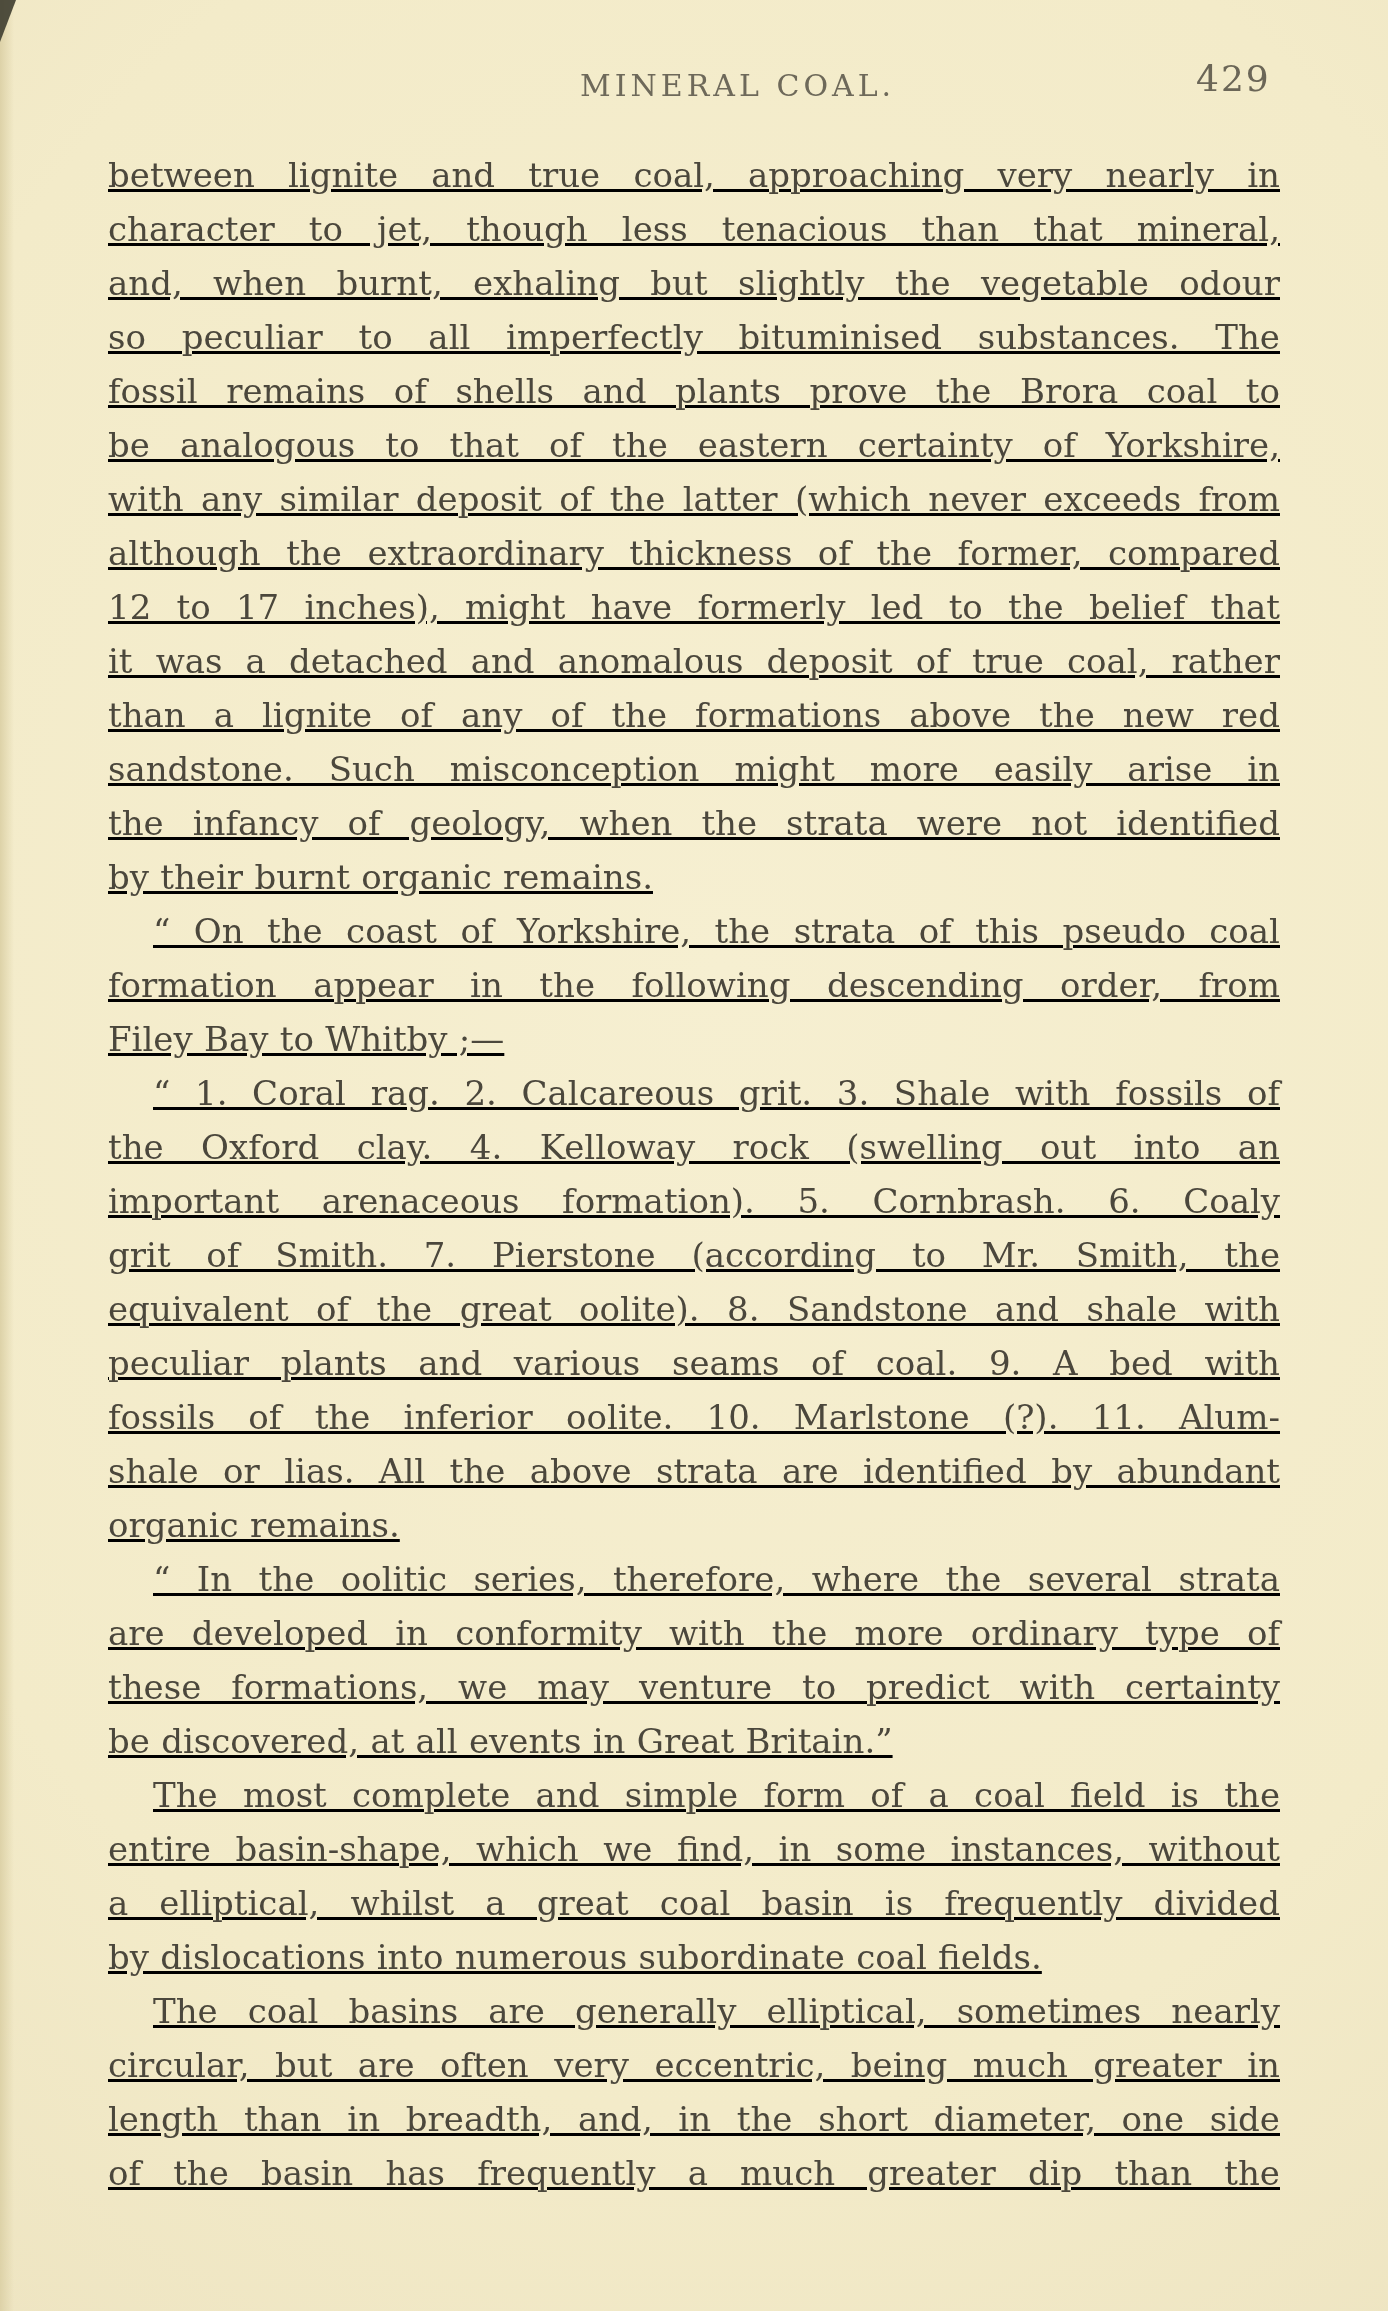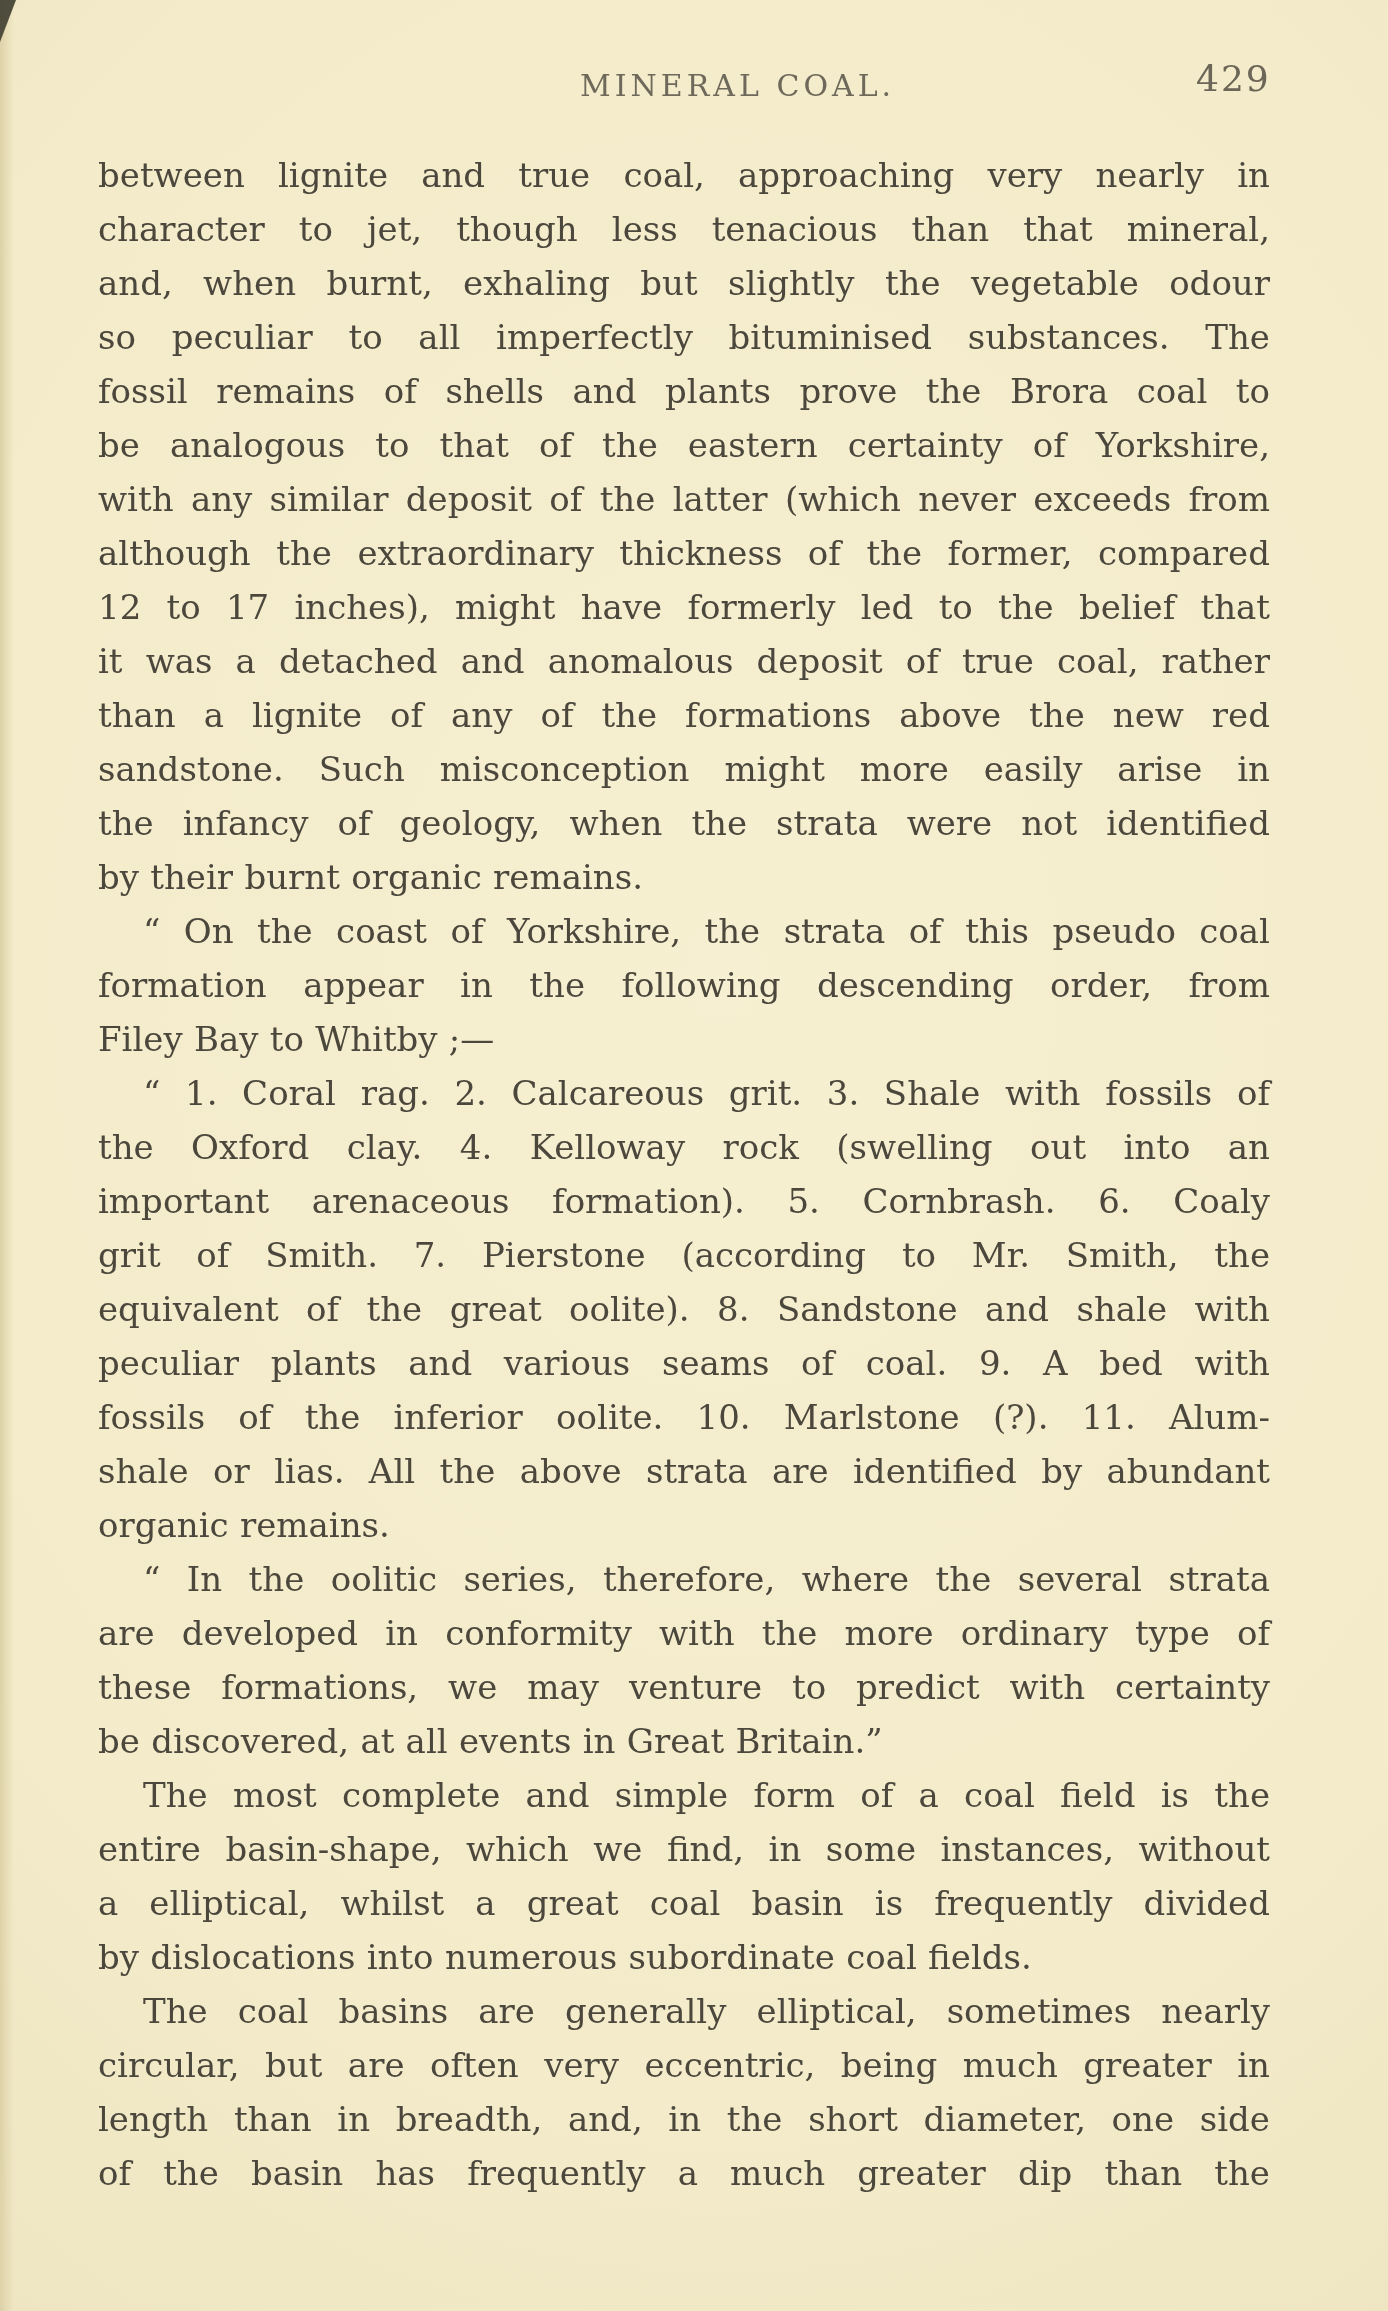--- a/index.html
+++ b/index.html
@@ -47,23 +47,24 @@
   .page-number {
     position: absolute;
     left: 1196px;
     top: 58px;
     font-size: 36px;
     letter-spacing: 2px;
     color: #6b6657;
   }
   .text-block {
     position: absolute;
-    left: 98px;
+    left: 108px;
     top: 148px;
     width: 1172px;
+    text-decoration: underline;
   }
   .line {
     font-size: 34px;
     line-height: 54px;
     color: #4b473c;
     text-align: justify;
     text-align-last: justify;
     word-spacing: 0.5px;
   }
   .line.no-justify-last {

